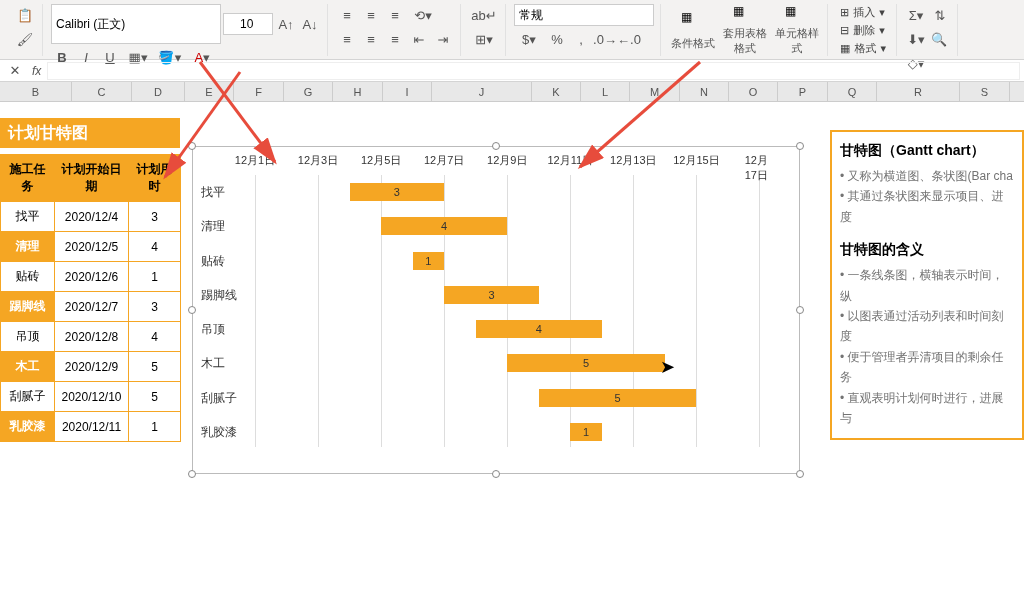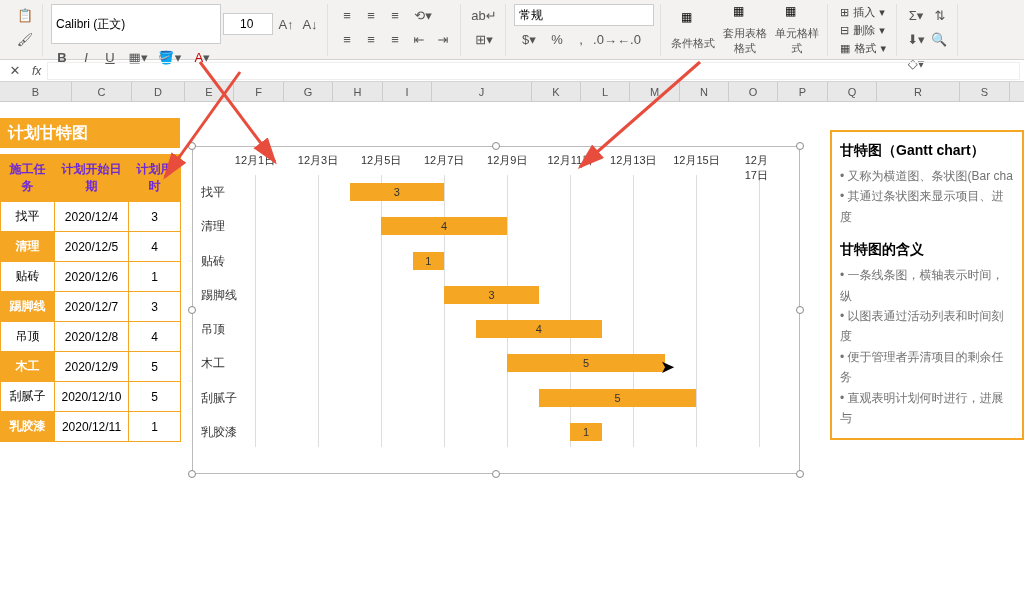--- a/index.html
+++ b/index.html
@@ -16,21 +16,21 @@
 .big-btn .icon { width: 24px; height: 24px; margin-bottom: 2px; }
 .menu-item { display: flex; align-items: center; gap: 4px; height: 18px; padding: 0 4px; font-size: 11px; color: #444; cursor: pointer; }
 .formula-bar { height: 22px; border-bottom: 1px solid #d4d4d4; display: flex; align-items: center; padding: 0 4px; gap: 6px; }
 .fx-icon { font-style: italic; color: #555; font-size: 12px; }
 .col-headers { height: 20px; background: #e8e8e8; border-bottom: 1px solid #ccc; display: flex; }
 .col-h { border-right: 1px solid #ccc; text-align: center; font-size: 11px; color: #555; line-height: 20px; }
 .sheet { position: relative; height: 455px; background: #fff; }
 .title-bar { position: absolute; left: 0; top: 16px; width: 180px; height: 30px; background: #f5a623; color: #fff; font-weight: bold; font-size: 16px; display: flex; align-items: center; padding-left: 8px; }
 .data-table { position: absolute; left: 0; top: 52px; border-collapse: collapse; }
 .data-table th, .data-table td { border: 1px solid #f5a623; padding: 6px 4px; text-align: center; font-size: 12px; height: 30px; }
-.data-table th { background: #f5a623; color: #6d28d9; font-weight: bold; }
+.data-table th { background: #f5a623; color: #000000; font-weight: bold; }
 .data-table .c1 { width: 54px; }
 .data-table .c2 { width: 74px; }
 .data-table .c3 { width: 52px; }
 .data-table tr.alt td:first-child { background: #f5a623; color: #fff; font-weight: bold; }
 .chart-box { position: absolute; left: 192px; top: 44px; width: 608px; height: 328px; border: 1px solid #bbb; background: #fff; padding-left: 32px; }
 .chart-handles { position: absolute; width: 8px; height: 8px; background: #fff; border: 1px solid #888; border-radius: 50%; }
 .chart-inner { position: absolute; left: 62px; top: 28px; right: 10px; bottom: 26px; }
 .x-tick { position: absolute; top: -22px; font-size: 11px; color: #333; transform: translateX(-50%); }
 .grid-line { position: absolute; top: 0; bottom: 0; width: 1px; background: #ddd; }
 .y-label { position: absolute; left: -54px; font-size: 12px; color: #333; transform: translateY(-50%); }

